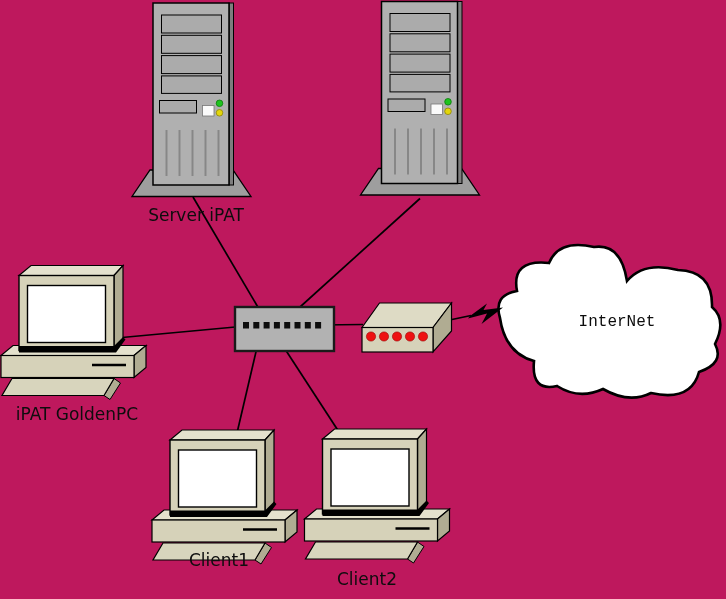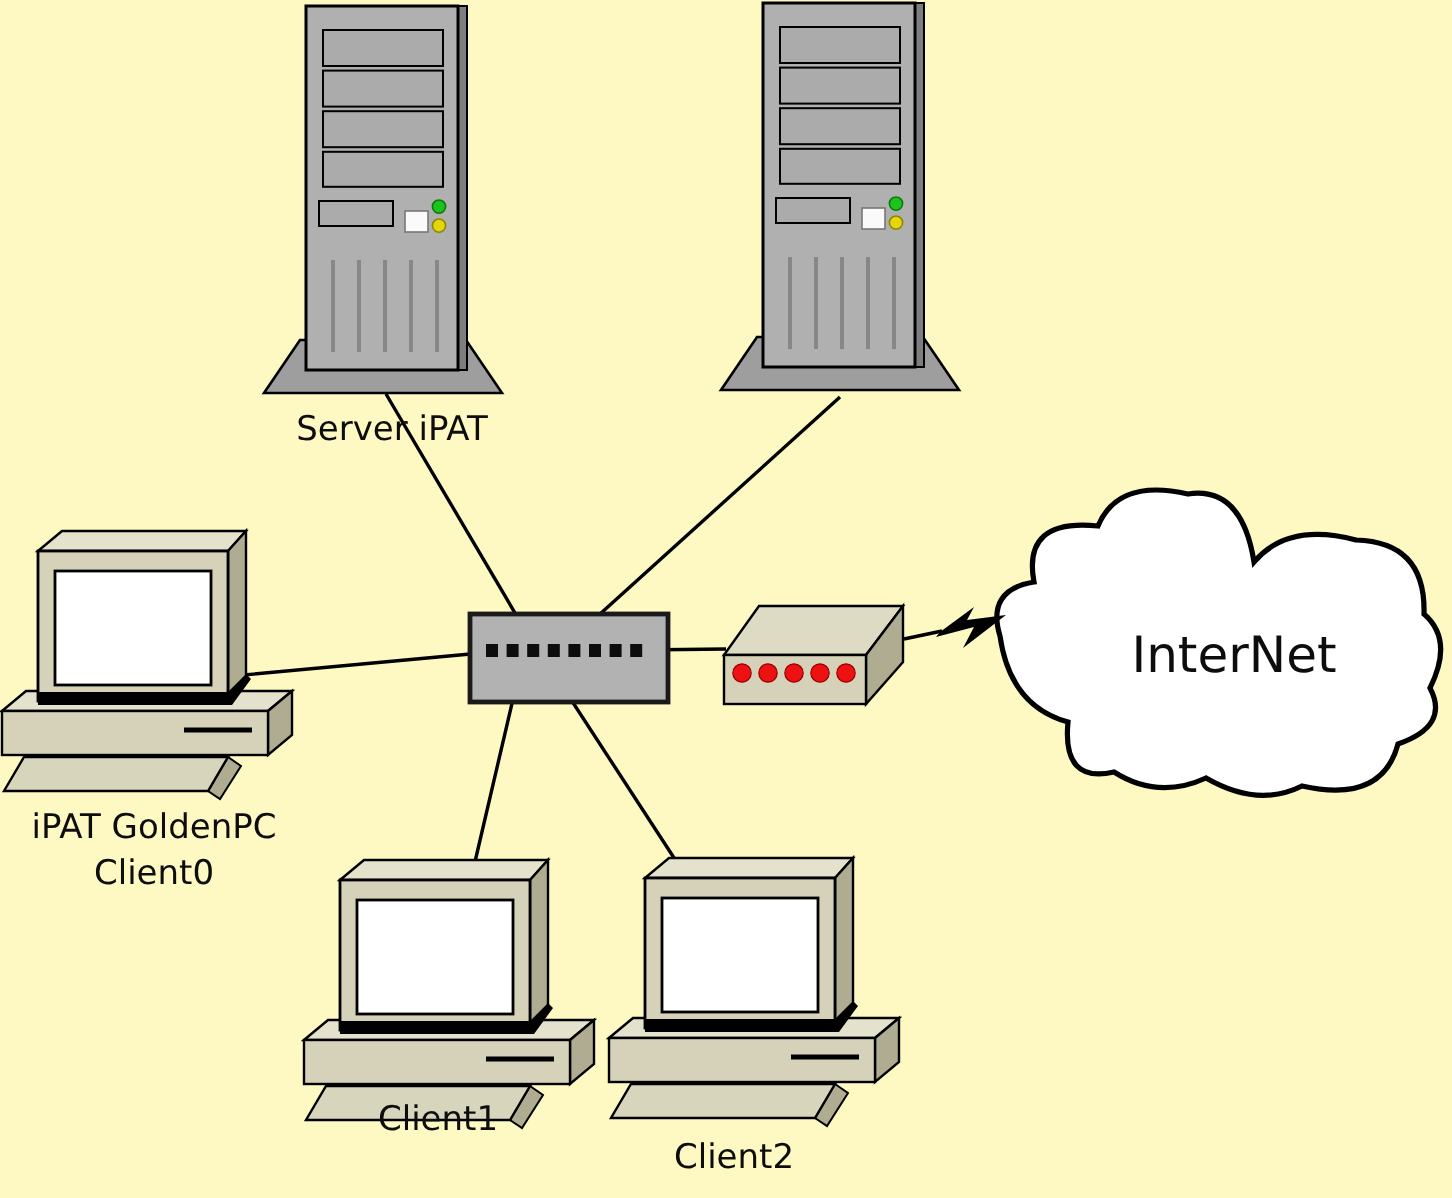--- a/index.html
+++ b/index.html
@@ -1,32 +1,32 @@
 <!DOCTYPE html>
 <html><head>
 <meta charset="utf-8">
 <style>
   html,body{margin:0;padding:0;background:#fff;}
   #stage{
     position:relative;
     width:726px;height:599px;
-    background:#fef9c3;
+    background:#be185d;
     overflow:hidden;
     font-family:"DejaVu Sans",sans-serif;
   }
   #stage svg{position:absolute;left:0;top:0;}
   .lbl{
     position:absolute;
     transform:translateX(-50%);
     white-space:nowrap;
     font-size:17px;
     color:#0d0d0d;
     text-align:center;
   }
-  .lbl.big{font-size:25px;}
+  .lbl.big{font-size:16px;font-family:Liberation Mono, monospace;}
   .lbl .line{line-height:22.5px;}
 </style>
 </head>
 <body>
 
 <div id="stage">
 
   <svg width="726" height="599" viewBox="0 0 726 599">
     <defs>
 
@@ -110,21 +110,20 @@
     <use href="#pc-icon" transform="translate(-151,-164.5)"></use>
     <use href="#pc-icon"></use>
     <use href="#pc-icon" transform="translate(152.5,-1)"></use>
   </svg>
 
   <div class="lbl" style="left:196px;top:205px">Server iPAT</div>
 
 
   <div class="lbl" style="left:77px;top:403px">
     <div class="line">iPAT GoldenPC</div>
-    <div class="line">Client0</div>
   </div>
 
   <div class="lbl" style="left:219px;top:550px">Client1</div>
 
   <div class="lbl" style="left:367px;top:569px">Client2</div>
 
   <div class="lbl big" style="left:617px;top:313px">InterNet</div>
 
 </div>
 

